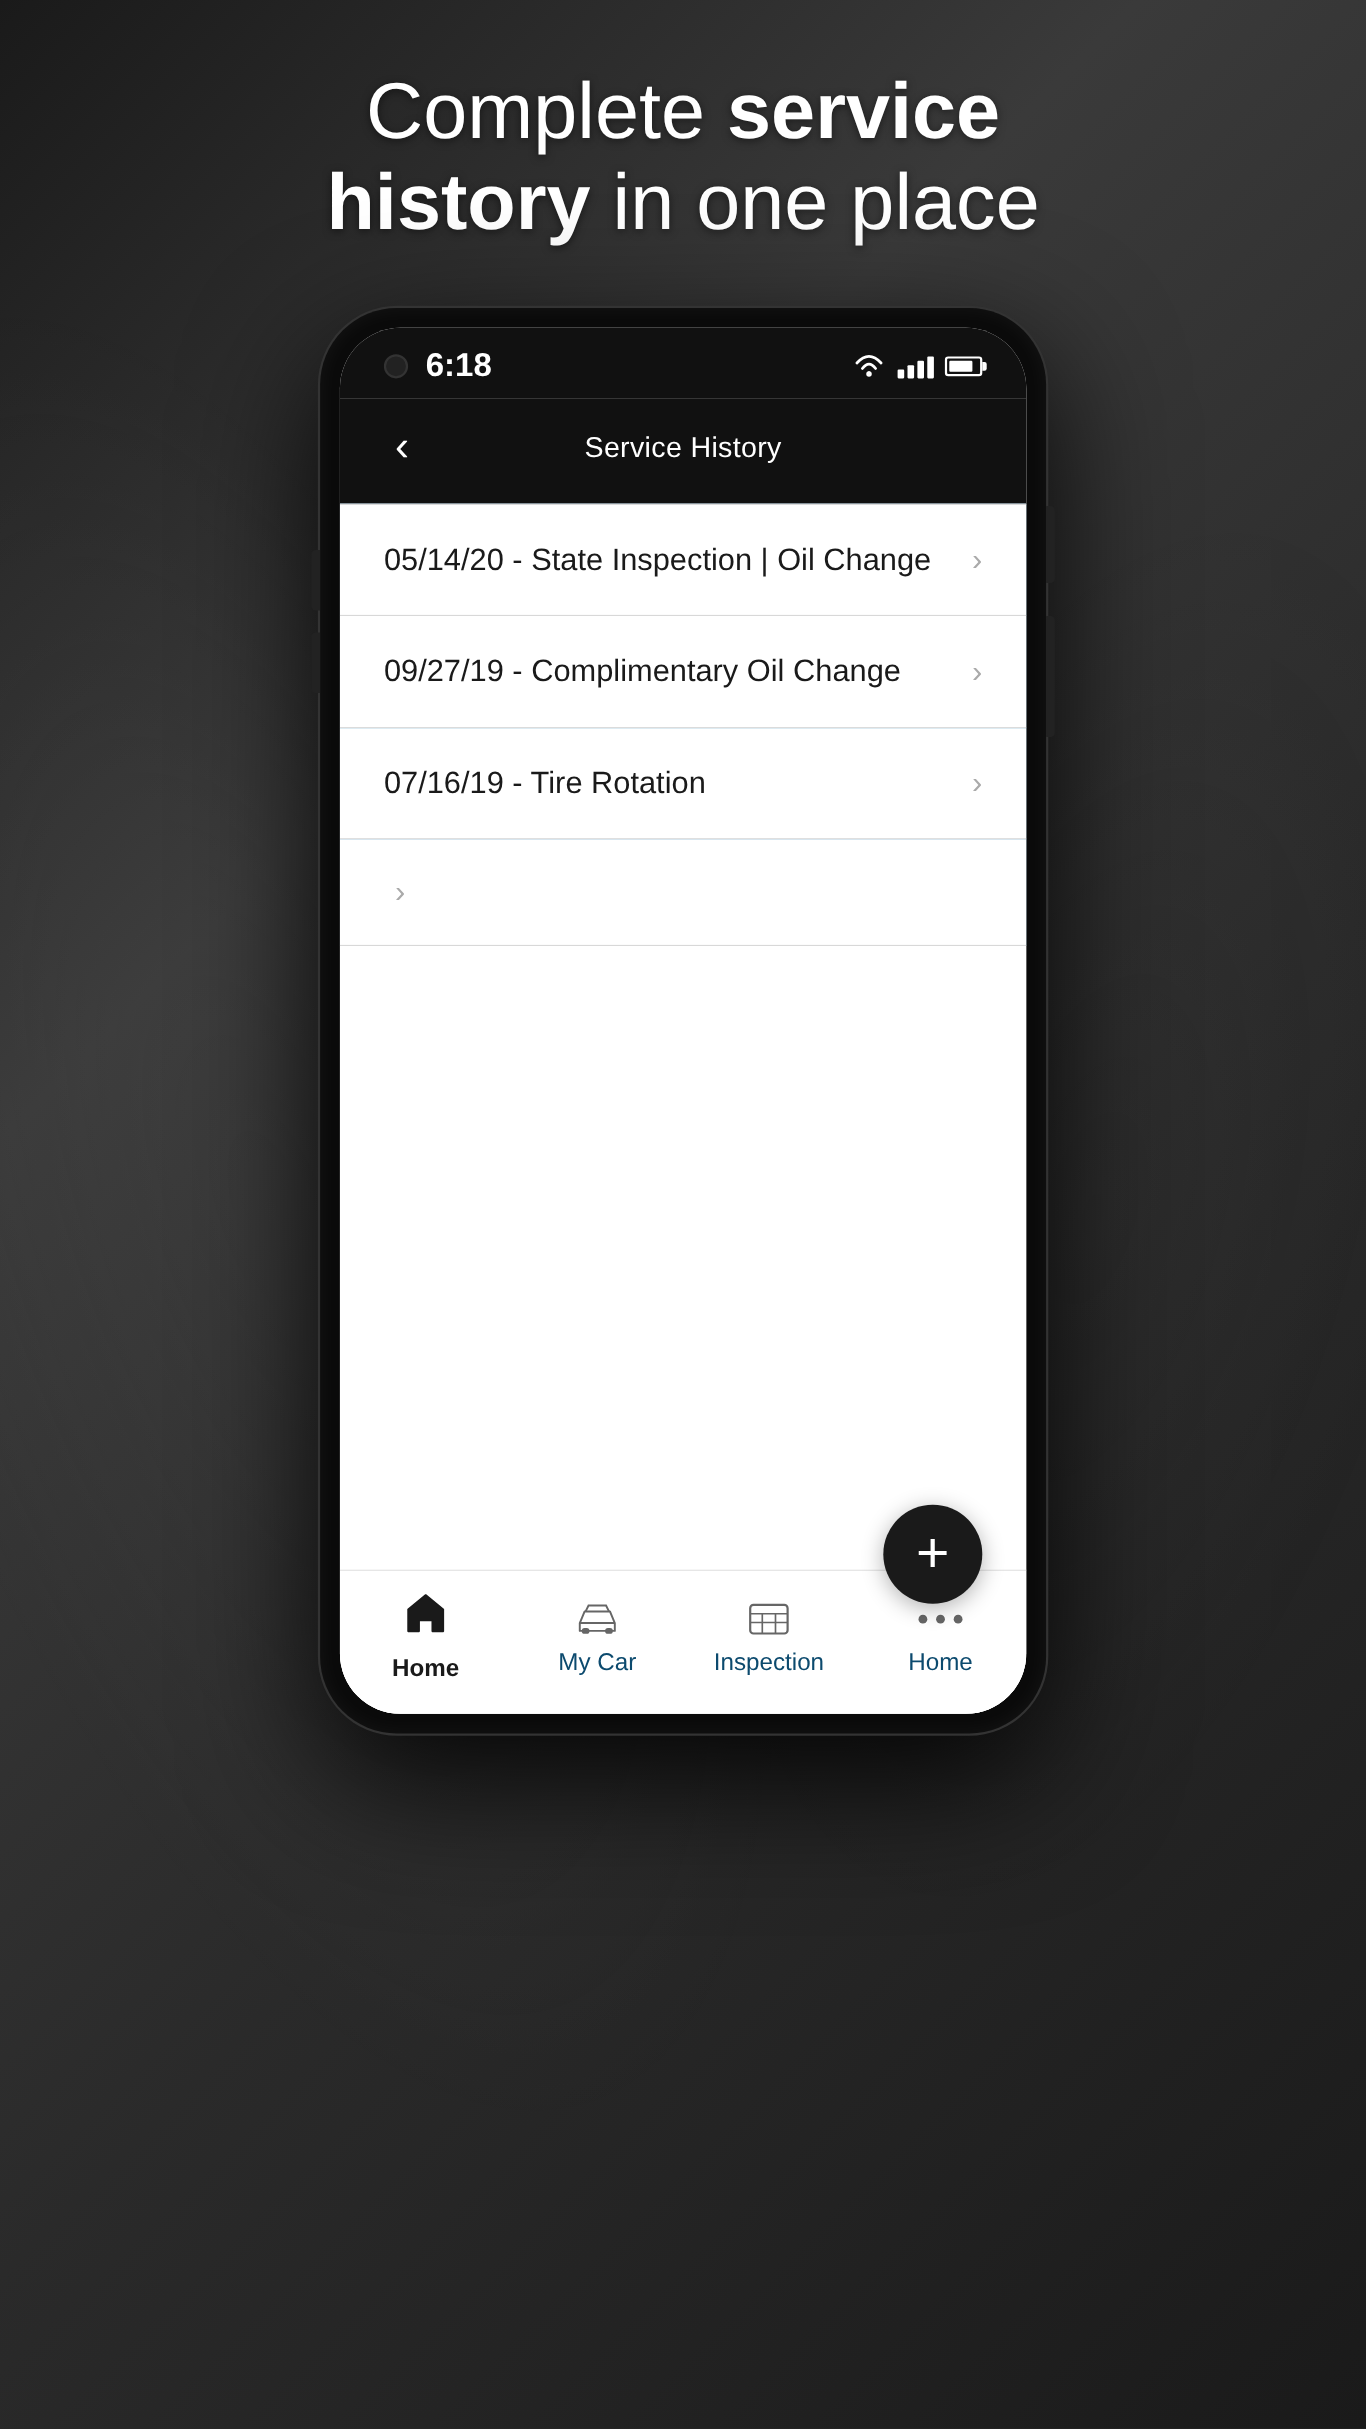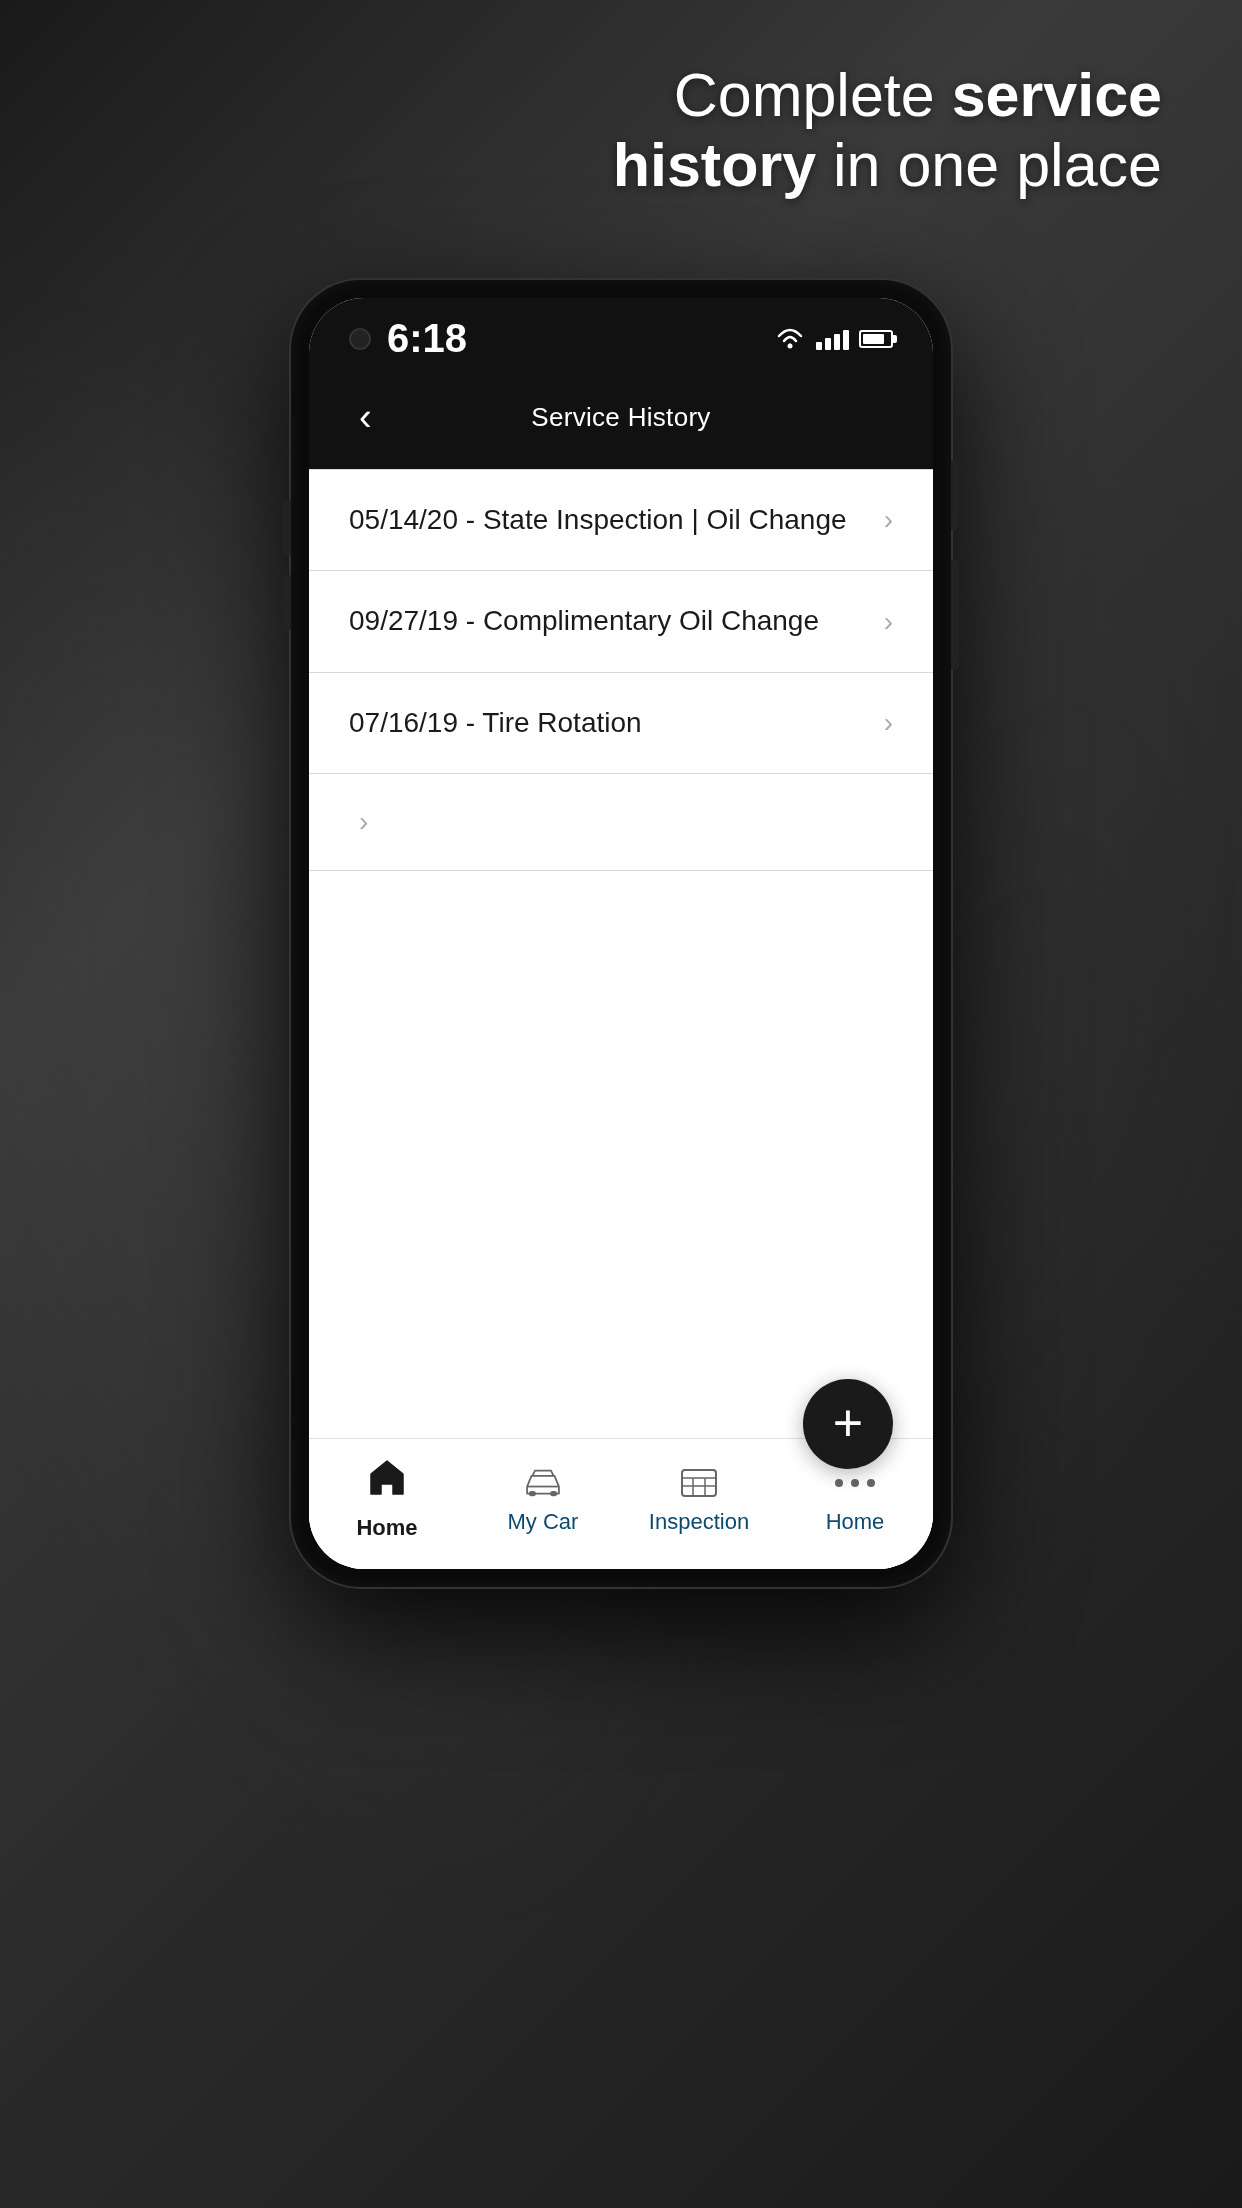--- a/index.html
+++ b/index.html
@@ -58,25 +58,24 @@
       top: 60px;
       left: 0;
       width: 100%;
       text-align: center;
       z-index: 2;
       padding: 0 80px;
     }
 
     .hero-text h1 {
       color: white;
-      font-size: 61px;
+      font-size: 72px;
       font-weight: 400;
       line-height: 1.15;
       text-shadow: 0 2px 8px rgba(0,0,0,0.5);
-      text-align: right;
     }
 
     .hero-text h1 strong {
       font-weight: 800;
     }
 
     
     .phone-wrapper {
       position: absolute;
       top: 280px;
@@ -133,21 +132,21 @@
       color: white;
       display: flex;
       justify-content: space-between;
       align-items: center;
       padding: 18px 40px 12px;
       font-size: 28px;
       font-weight: 600;
     }
 
     .status-time {
-      font-size: 40px;
+      font-size: 30px;
       font-weight: 600;
     }
 
     .status-icons {
       display: flex;
       align-items: center;
       gap: 10px;
     }
 
     

